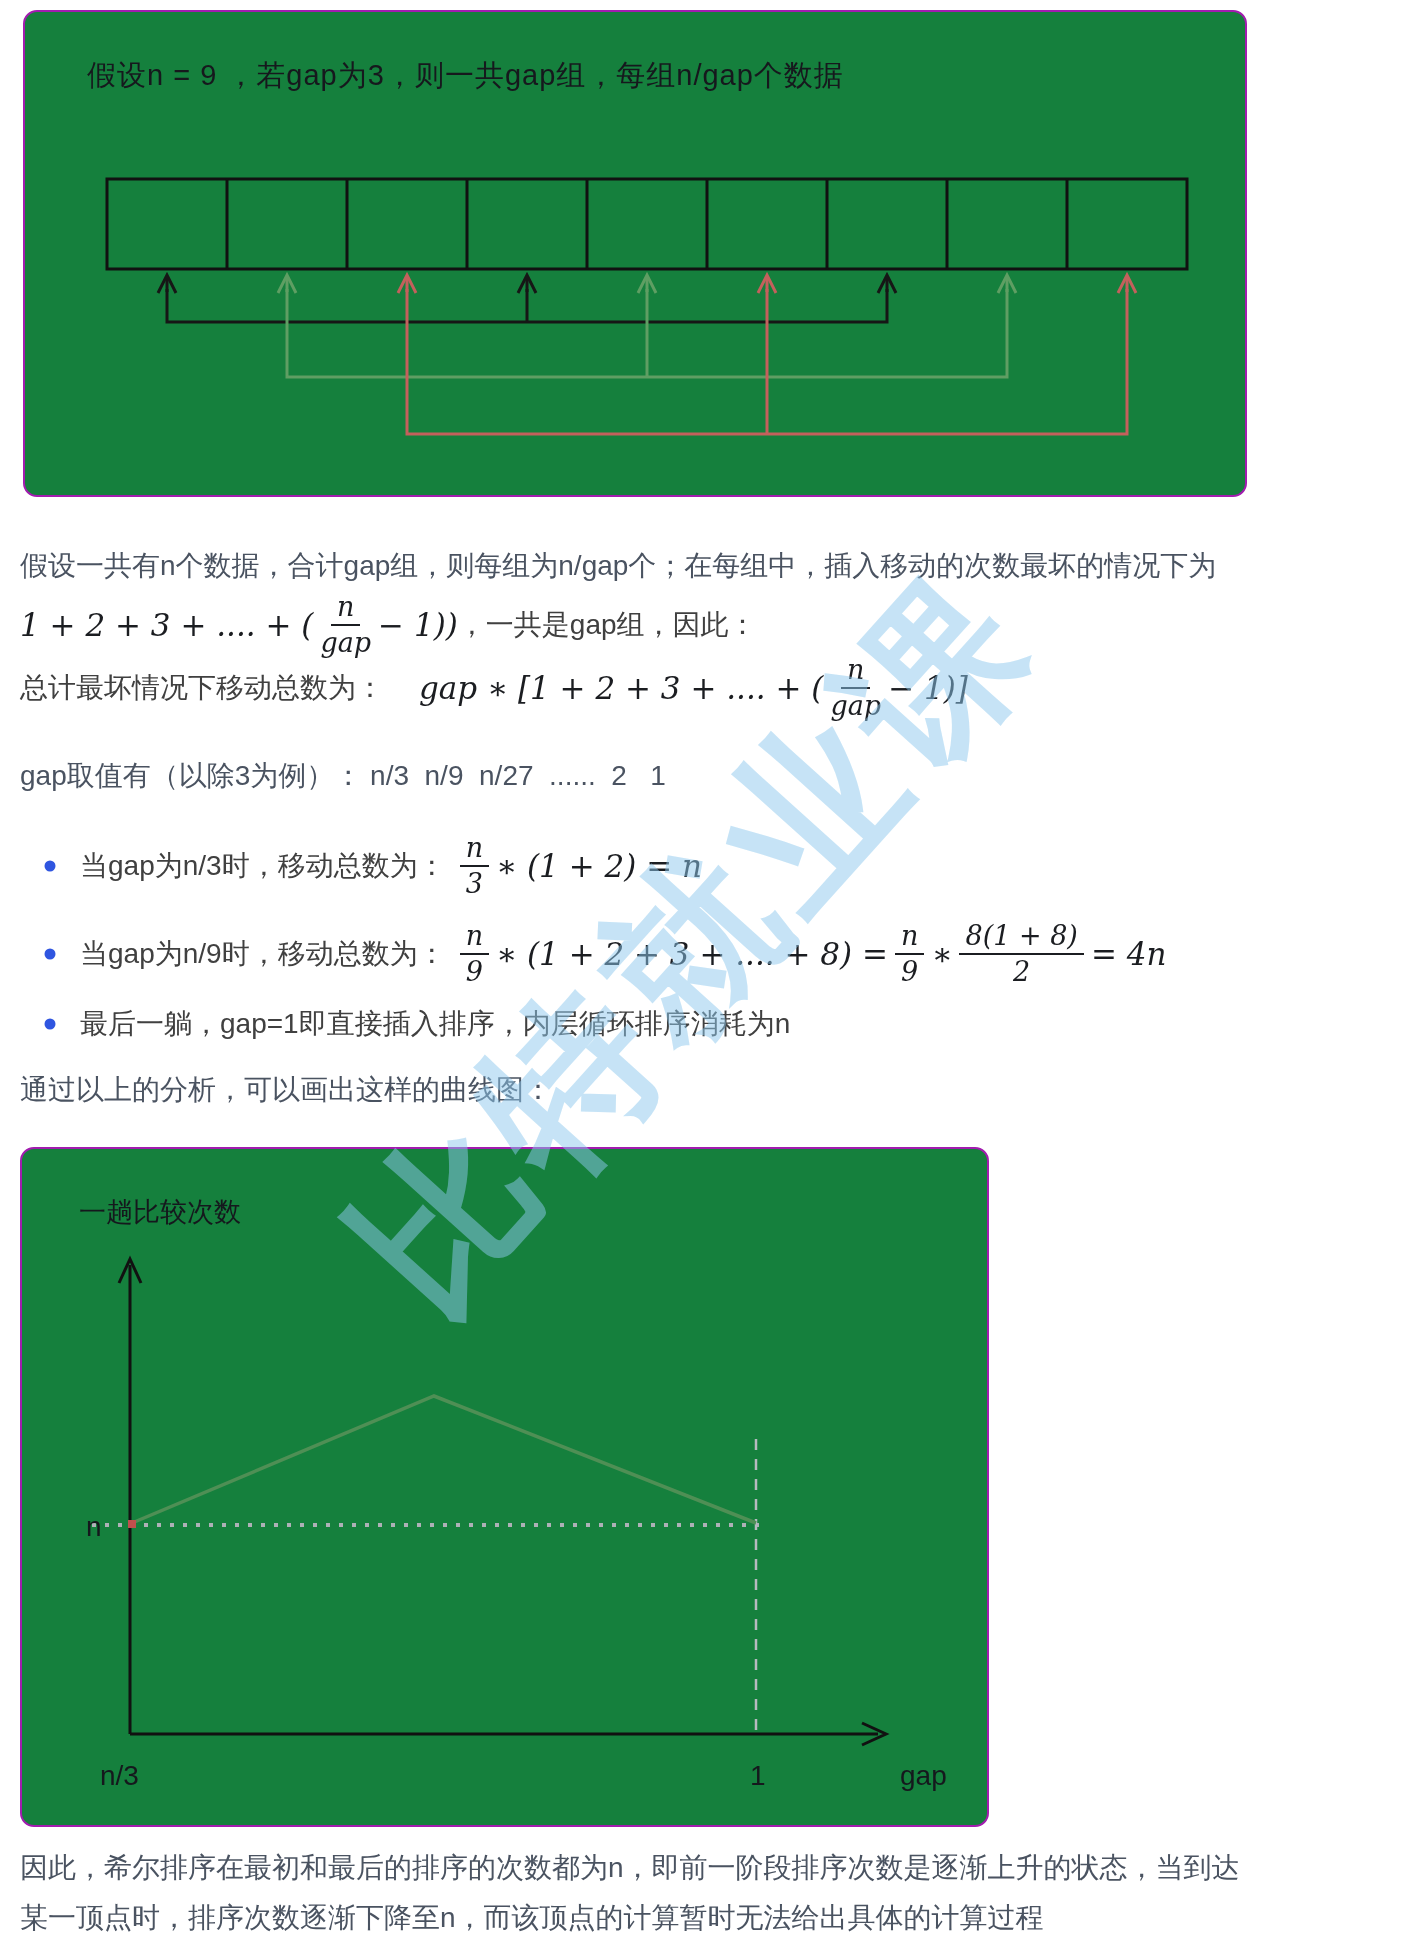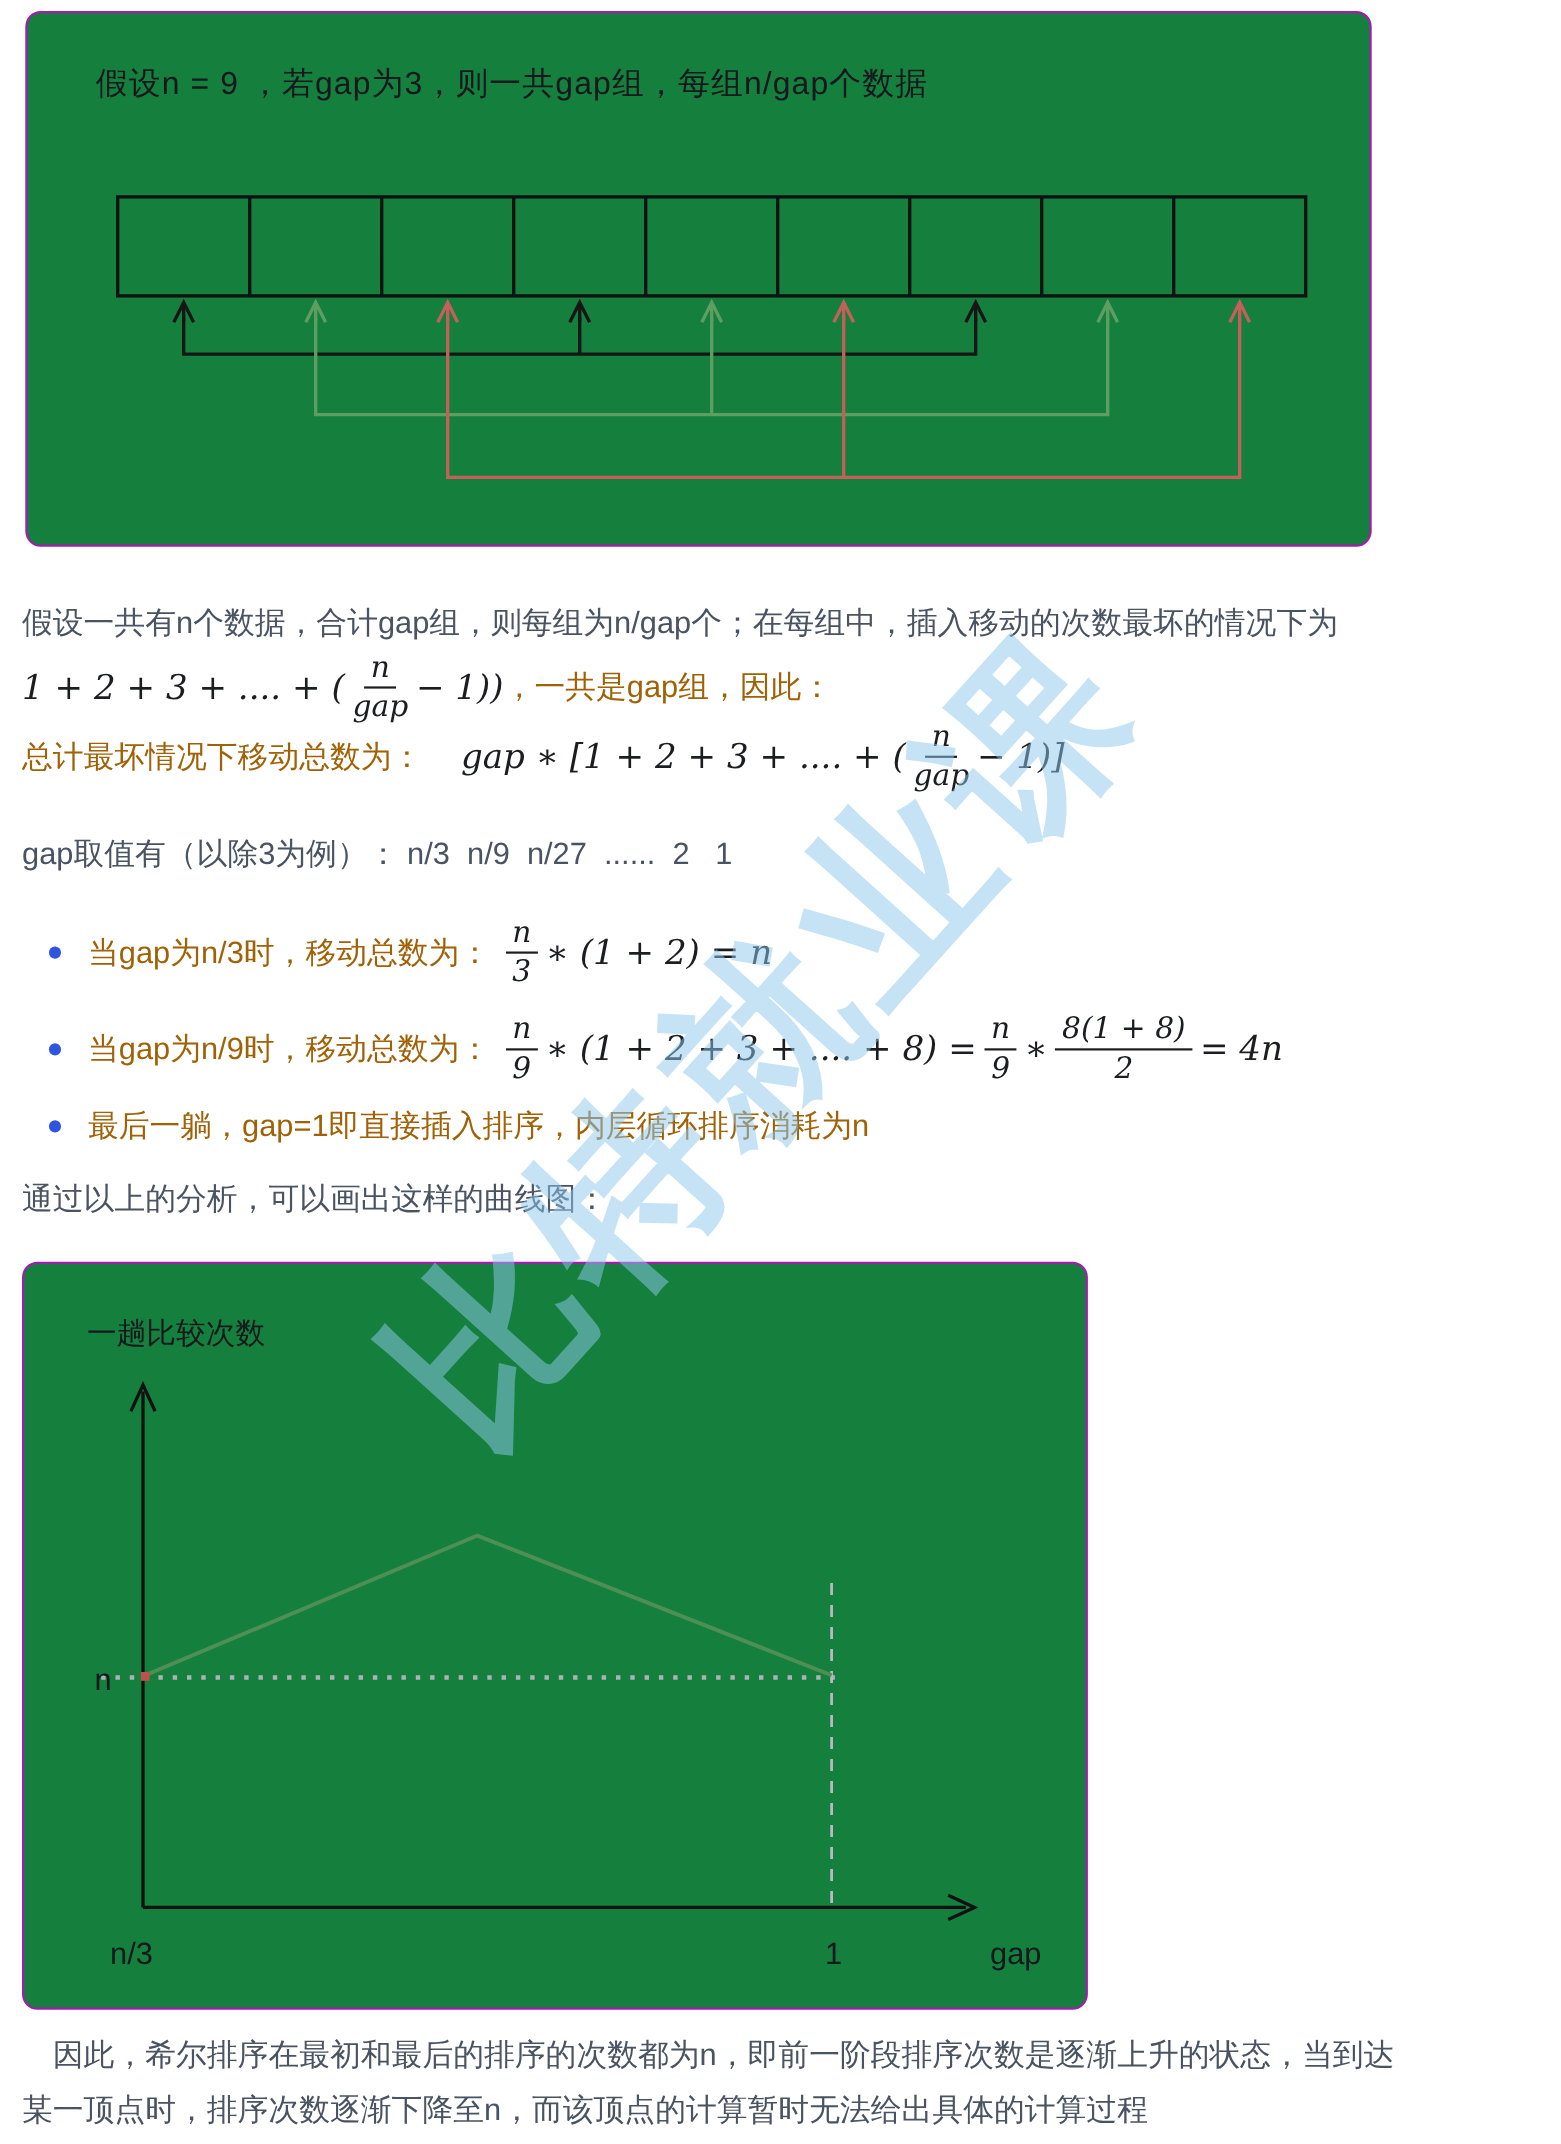--- a/index.html
+++ b/index.html
@@ -6,21 +6,21 @@
   body{font-family:"Liberation Sans","DejaVu Sans",sans-serif;}
   .page{position:relative;width:1419px;height:1949px;background:#fff;overflow:hidden;}
 
   .card{position:absolute;background:#15803d;border:2px solid #a21caf;border-radius:14px;}
   .diagram-card{left:23px;top:10px;width:1220px;height:483px;}
   .diagram-title{position:absolute;left:62px;top:44px;font-size:29px;color:#16181d;letter-spacing:1px;white-space:nowrap;}
   .diagram-svg{position:absolute;left:0;top:0;}
 
   .para{position:absolute;left:20px;font-size:28px;color:#4a5361;white-space:pre-wrap;line-height:40px;}
   .row{position:absolute;left:20px;display:flex;align-items:center;white-space:nowrap;}
-  .cn{font-size:28px;color:#a16207;}
+  .cn{font-size:28px;color:#404040;}
   .math{font-family:"DejaVu Serif","Liberation Serif",serif;font-style:italic;color:#1b1d21;font-size:31px;}
   .frac{display:inline-flex;flex-direction:column;align-items:center;vertical-align:middle;margin:0 7px;}
   .frac .num{padding:0 6px 3px;border-bottom:2px solid #1b1d21;line-height:1.02;font-size:27px;}
   .frac .den{padding-top:3px;line-height:1.02;font-size:27px;}
 
   .bullet-row{position:absolute;left:20px;display:flex;align-items:center;white-space:nowrap;}
   .dot-wrap{width:60px;display:flex;justify-content:center;flex:0 0 auto;}
 
   .chart-card{left:20px;top:1147px;width:965px;height:676px;}
   .chart-svg{position:absolute;left:0;top:0;}
@@ -173,18 +173,18 @@
 
       <rect x="106" y="371" width="8" height="8" fill="#c0504d"></rect>
 
       <text x="64" y="387" font-size="28" fill="#15181d">n</text>
       <text x="78" y="636" font-size="28" fill="#15181d">n/3</text>
       <text x="728" y="636" font-size="28" fill="#15181d">1</text>
       <text x="878" y="636" font-size="28" fill="#15181d">gap</text>
     </svg>
   </div>
 
-  <div class="para" style="top:1843px;white-space:nowrap;line-height:50px;margin-left:28px;">因此，希尔排序在最初和最后的排序的次数都为n，即前一阶段排序次数是逐渐上升的状态，当到达</div>
+  <div class="para" style="top:1843px;white-space:nowrap;line-height:50px;">因此，希尔排序在最初和最后的排序的次数都为n，即前一阶段排序次数是逐渐上升的状态，当到达</div>
   <div class="para" style="top:1893px;white-space:nowrap;line-height:50px;">某一顶点时，排序次数逐渐下降至n，而该顶点的计算暂时无法给出具体的计算过程</div>
 
   <div class="watermark">比特就业课</div>
 
 </div>
 
 </body></html>

